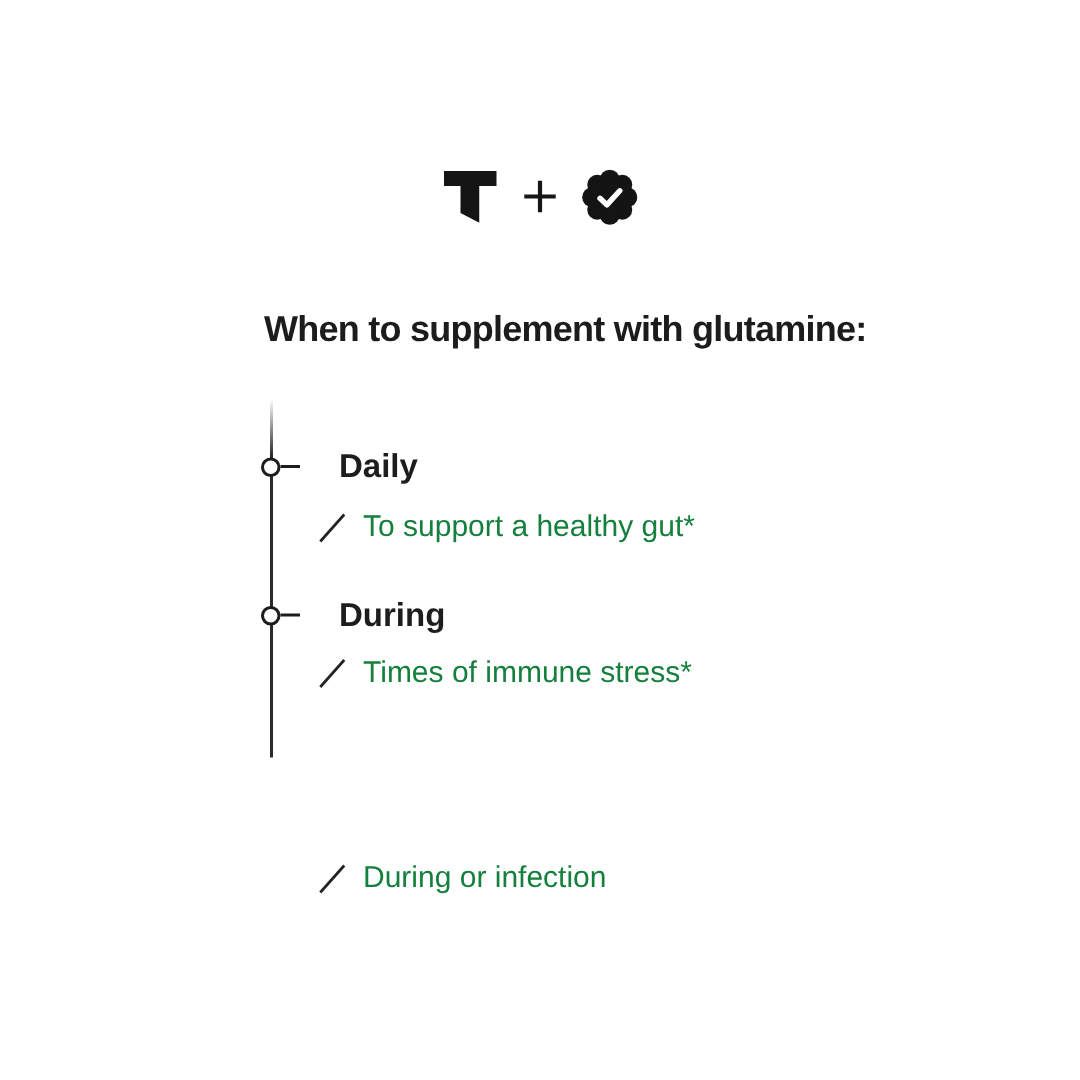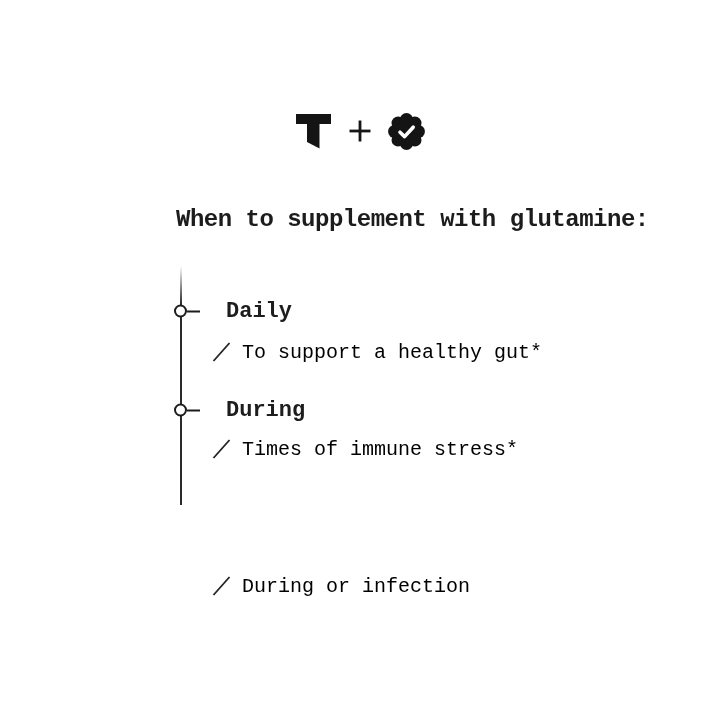--- a/index.html
+++ b/index.html
@@ -4,21 +4,21 @@
 <style>
   * { margin:0; padding:0; box-sizing:border-box; }
   html, body { width:720px; height:720px; }
   body {
     background:#ffffff;
     font-family:"Liberation Sans","DejaVu Sans",sans-serif;
     color:#1d1d1d;
     position:relative;
     overflow:hidden;
   }
-  .canvas { position:absolute; top:0; left:0; width:720px; height:505px;font-family:Liberation Mono, monospace; }
+  .canvas { position:absolute; top:0; left:0; width:720px; height:505px; }
 
   
   .logo-row {
     position:absolute; top:112px; left:0; width:720px; height:38px;
     display:flex; justify-content:center; align-items:center; gap:16px;
   }
   .logo-row svg { display:block; }
 
   
   .heading {
@@ -41,21 +41,21 @@
     border:2px solid #1d1d1d; background:#ffffff; flex:0 0 auto;
   }
   .node-dash { width:13px; height:2px; background:#1d1d1d; flex:0 0 auto; }
   .node-label { margin-left:26px; font-size:22px; font-weight:700; color:#1d1d1d; }
 
   .item-row {
     position:absolute; left:212px; transform:translateY(-50%);
     display:flex; align-items:center; white-space:nowrap;
   }
   .slash-box { width:19px; height:21px; flex:0 0 auto; display:block; }
-  .item-text { margin-left:11px; font-size:20px; font-weight:400; color:#000000; }
+  .item-text { margin-left:11px; font-size:20px; font-weight:400; color:#15803d; }
 </style>
 </head>
 <body>
 
 <main class="canvas">
 
   <div class="logo-row">
     <span>
       <svg width="36" height="37" viewBox="0 0 36 37" aria-hidden="true">
         <rect x="0" y="1" width="35" height="10" fill="#141414"></rect>

